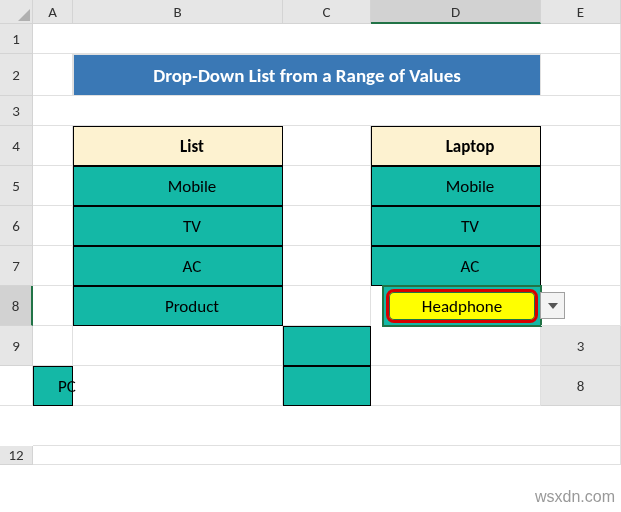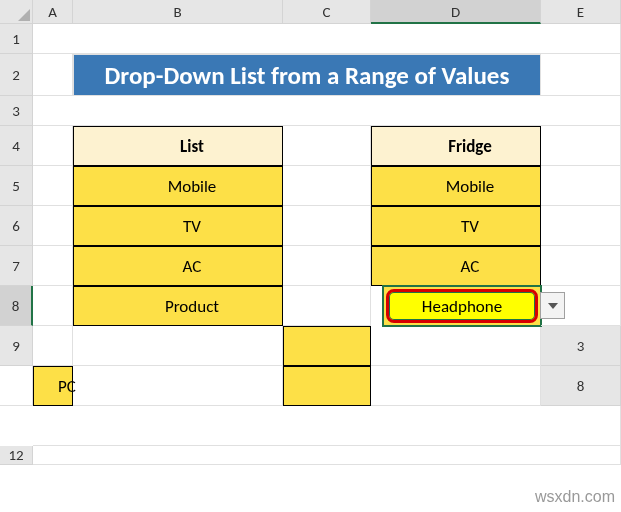--- a/index.html
+++ b/index.html
@@ -70,39 +70,39 @@
     border-width:0 0 12px 12px;
     border-color:transparent transparent #b0b0b0 transparent;
   }
   
   .banner {
     grid-column: 3 / 6;
     grid-row: 3;
     background: #3a78b5;
     color: #fff;
     font-weight: bold;
-    font-size: 25px;
+    font-size: 19px;
     display: flex;
     align-items: center;
     justify-content: center;
     border: 1px solid #e0e0e0;
   }
   
   .tbl {
     border: 1px solid #000;
     text-align: center;
   }
   .hdr {
     background: #fdf2d0;
     font-weight: bold;
     border: 1px solid #000;
   }
   .bcell {
     border: 1px solid #000;
-    background:#fde047;
+    background:#14b8a6;
   }
   
   .selwrap {
     position: relative;
     margin-left: 12px;
   }
   .selcell {
     position: absolute;
     top: 2px; left: 2px; right: 2px; bottom: 2px;
     background: #ffff00;
@@ -164,21 +164,21 @@
   <div class="banner">Drop-Down List from a Range of Values</div>
   <div class="grid-spacer"></div>
 
   <div class="rowhdr">3</div>
   <div class="grid-spacer" style="grid-column:2/7"></div>
 
   <div class="rowhdr">4</div>
   <div class="grid-spacer"></div>
   <div class="cell hdr tbl">List</div>
   <div class="grid-spacer"></div>
-  <div class="cell hdr tbl">Fridge</div>
+  <div class="cell hdr tbl">Laptop</div>
   <div class="grid-spacer"></div>
 
   <div class="rowhdr">5</div>
   <div class="grid-spacer"></div>
   <div class="cell bcell">Mobile</div>
   <div class="grid-spacer"></div>
   <div class="cell bcell">Mobile</div>
   <div class="grid-spacer"></div>
 
   <div class="rowhdr">6</div>

